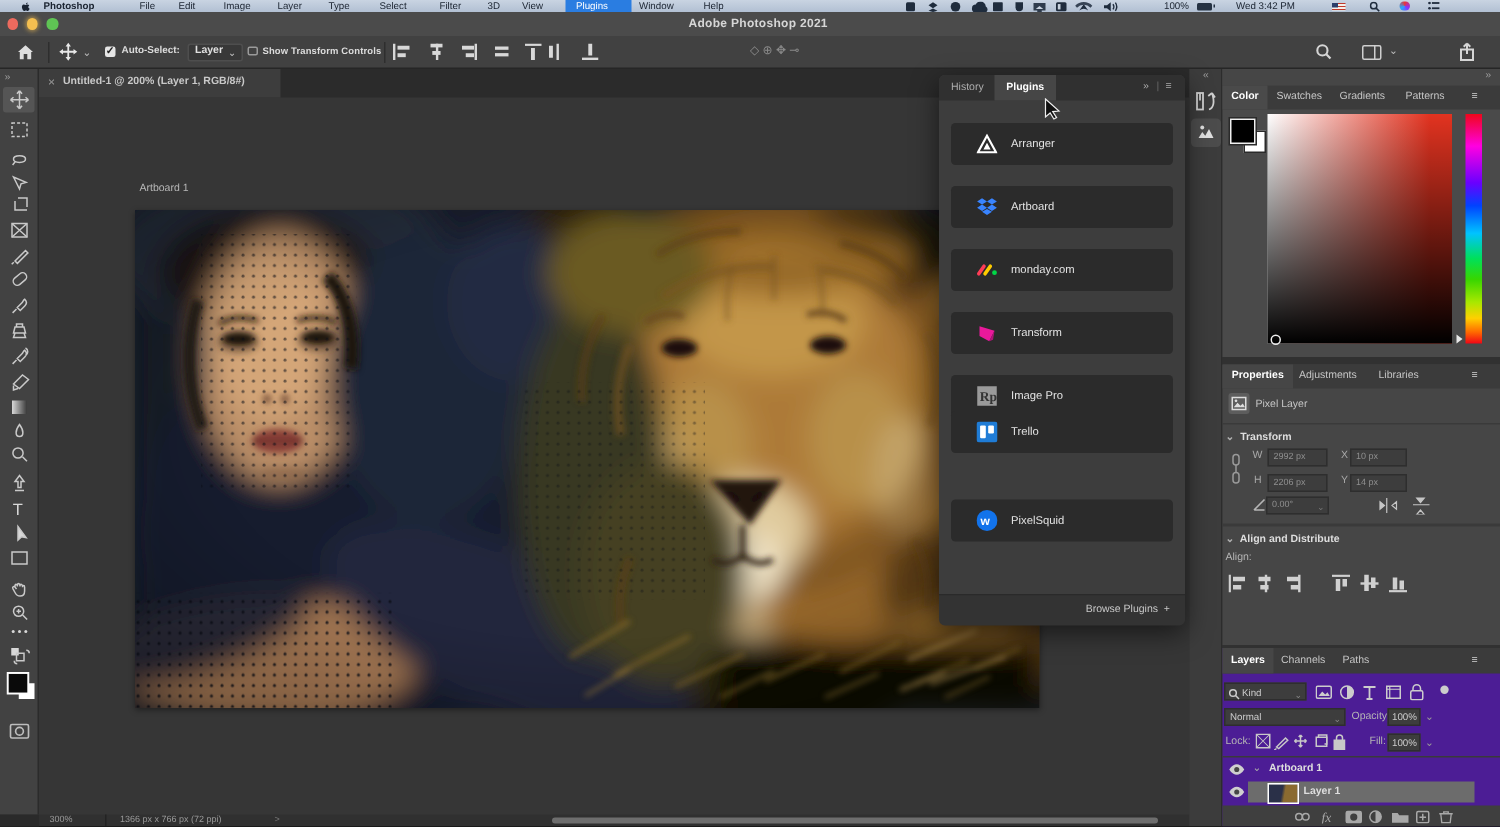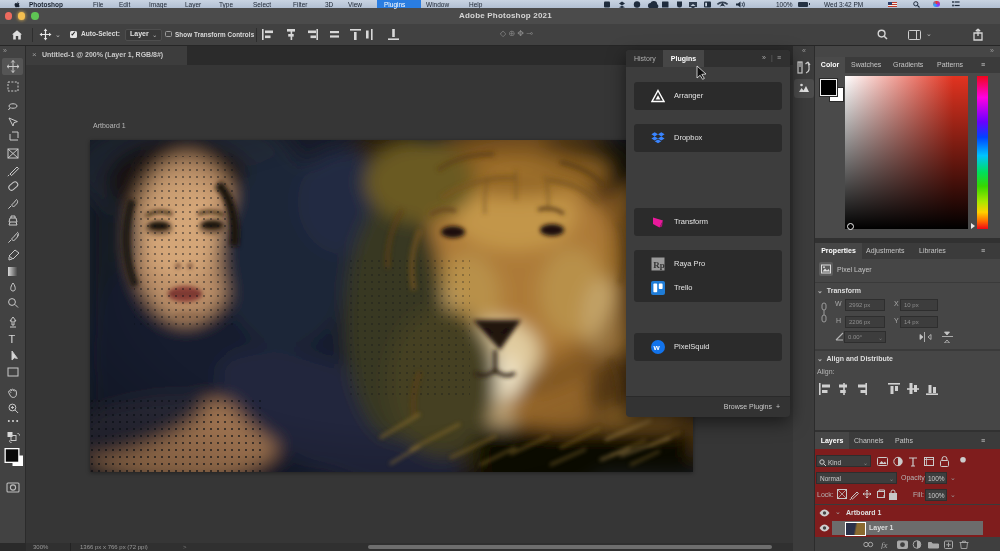--- a/index.html
+++ b/index.html
@@ -449,21 +449,21 @@
           <rect x="90.5" y="0" width="3" height="11"></rect>
           <rect x="95" y="2" width="3" height="7"></rect>
         <rect x="107" y="10.4" width="12" height="1.6"></rect>
           <rect x="109.5" y="2" width="3" height="8"></rect>
           <rect x="114" y="4" width="3" height="6"></rect>
       </svg>
     </div>
 
     <div class="abs" style="left:22px;top:384px;width:185px;height:2px;background:#313131"></div>
 
-    <div class="abs" style="left:22px;top:386px;width:185px;height:119px;background:#7f1d1d">
+    <div class="abs" style="left:22px;top:386px;width:185px;height:119px;background:#4c1d95">
       <div class="abs" style="left:0;top:0;width:185px;height:17px;background:#3b3b3b">
         <div class="abs" style="left:0;top:0;width:34px;height:17px;background:#464646;color:#fff;font-size:7px;font-weight:700;text-align:center;line-height:17px">Layers</div>
         <span class="t7" style="left:39px;top:5px">Channels</span>
         <span class="t7" style="left:80px;top:5px">Paths</span>
         <span class="wic" style="left:166px;top:5px;font-size:7px">≡</span>
       </div>
       <div class="inp" style="left:1px;top:23px;width:55px;height:12px;color:#ccc">
         <svg style="position:absolute;left:2px;top:2.5px" width="8" height="8" viewBox="0 0 8 8">
             <circle cx="3" cy="3" r="2.2" fill="none" stroke="#ccc" stroke-width="1"></circle>
             <path d="M4.7 4.7 7 7" stroke="#ccc" stroke-width="1"></path>
@@ -564,35 +564,43 @@
       <svg class="picon" viewBox="0 0 14 14">
           <path d="M7 1.5 13 12.5H1z" fill="none" stroke="#fff" stroke-width="1.4"></path>
           <path d="M7 6.2 9.4 10.6H4.6z" fill="#fff"></path>
         </svg>
       <span class="lbl">Arranger</span>
       </div>
     <div class="pbtn" style="top:74px">
       <svg class="picon" viewBox="0 0 14 14" fill="#3984ff">
           <path d="M3.7 1.2 7 3.3 3.7 5.4.4 3.3zM10.3 1.2 13.6 3.3 10.3 5.4 7 3.3zM3.7 5.4 7 7.5 3.7 9.6.4 7.5zM10.3 5.4 13.6 7.5 10.3 9.6 7 7.5zM3.7 10.2 7 12.3 10.3 10.2 7 8.4z"></path>
         </svg>
-      <span class="lbl">Dropbox</span>
+      <span class="lbl">Artboard</span>
+      </div>
+    <div class="pbtn" style="top:116px">
+      <svg class="picon" viewBox="0 0 14 14">
+          <path d="M1.5 9.5 5 4.5" stroke="#ff3d57" stroke-width="2.4" stroke-linecap="round" fill="none"></path>
+          <path d="M5.7 9.5 9.2 4.5" stroke="#ffcb00" stroke-width="2.4" stroke-linecap="round" fill="none"></path>
+          <circle cx="12" cy="8.8" r="1.6" fill="#00d647"></circle>
+        </svg>
+      <span class="lbl">monday.com</span>
       </div>
     <div class="pbtn" style="top:158px">
       <svg class="picon" viewBox="0 0 14 14">
           <path d="M2 2.5 12 5.5 8.5 12.5 2 9z" fill="#e9199b"></path>
           <path d="M8.5 12.5 12 5.5l-1 6z" fill="#b01377"></path>
         </svg>
       <span class="lbl">Transform</span>
       </div>
     <div class="pbtn" style="top:200px">
       <svg class="picon" viewBox="0 0 14 14">
           <rect x="0.5" y="0.5" width="13" height="13" fill="#9a9a9a"></rect>
           <text x="2.2" y="10.5" font-size="9" font-family="Liberation Serif" fill="#343434" font-weight="bold">Rp</text>
         </svg>
-      <span class="lbl">Raya Pro</span>
+      <span class="lbl">Image Pro</span>
       </div>
     <div class="pbtn" style="top:224px">
       <svg class="picon" viewBox="0 0 14 14">
           <rect width="14" height="14" rx="2" fill="#1f7cd6"></rect>
           <rect x="2.4" y="2.6" width="3.8" height="8.6" rx="0.8" fill="#fff"></rect>
           <rect x="7.8" y="2.6" width="3.8" height="5.4" rx="0.8" fill="#fff"></rect>
         </svg>
       <span class="lbl">Trello</span>
       </div>
     <div class="pbtn" style="top:283px">

